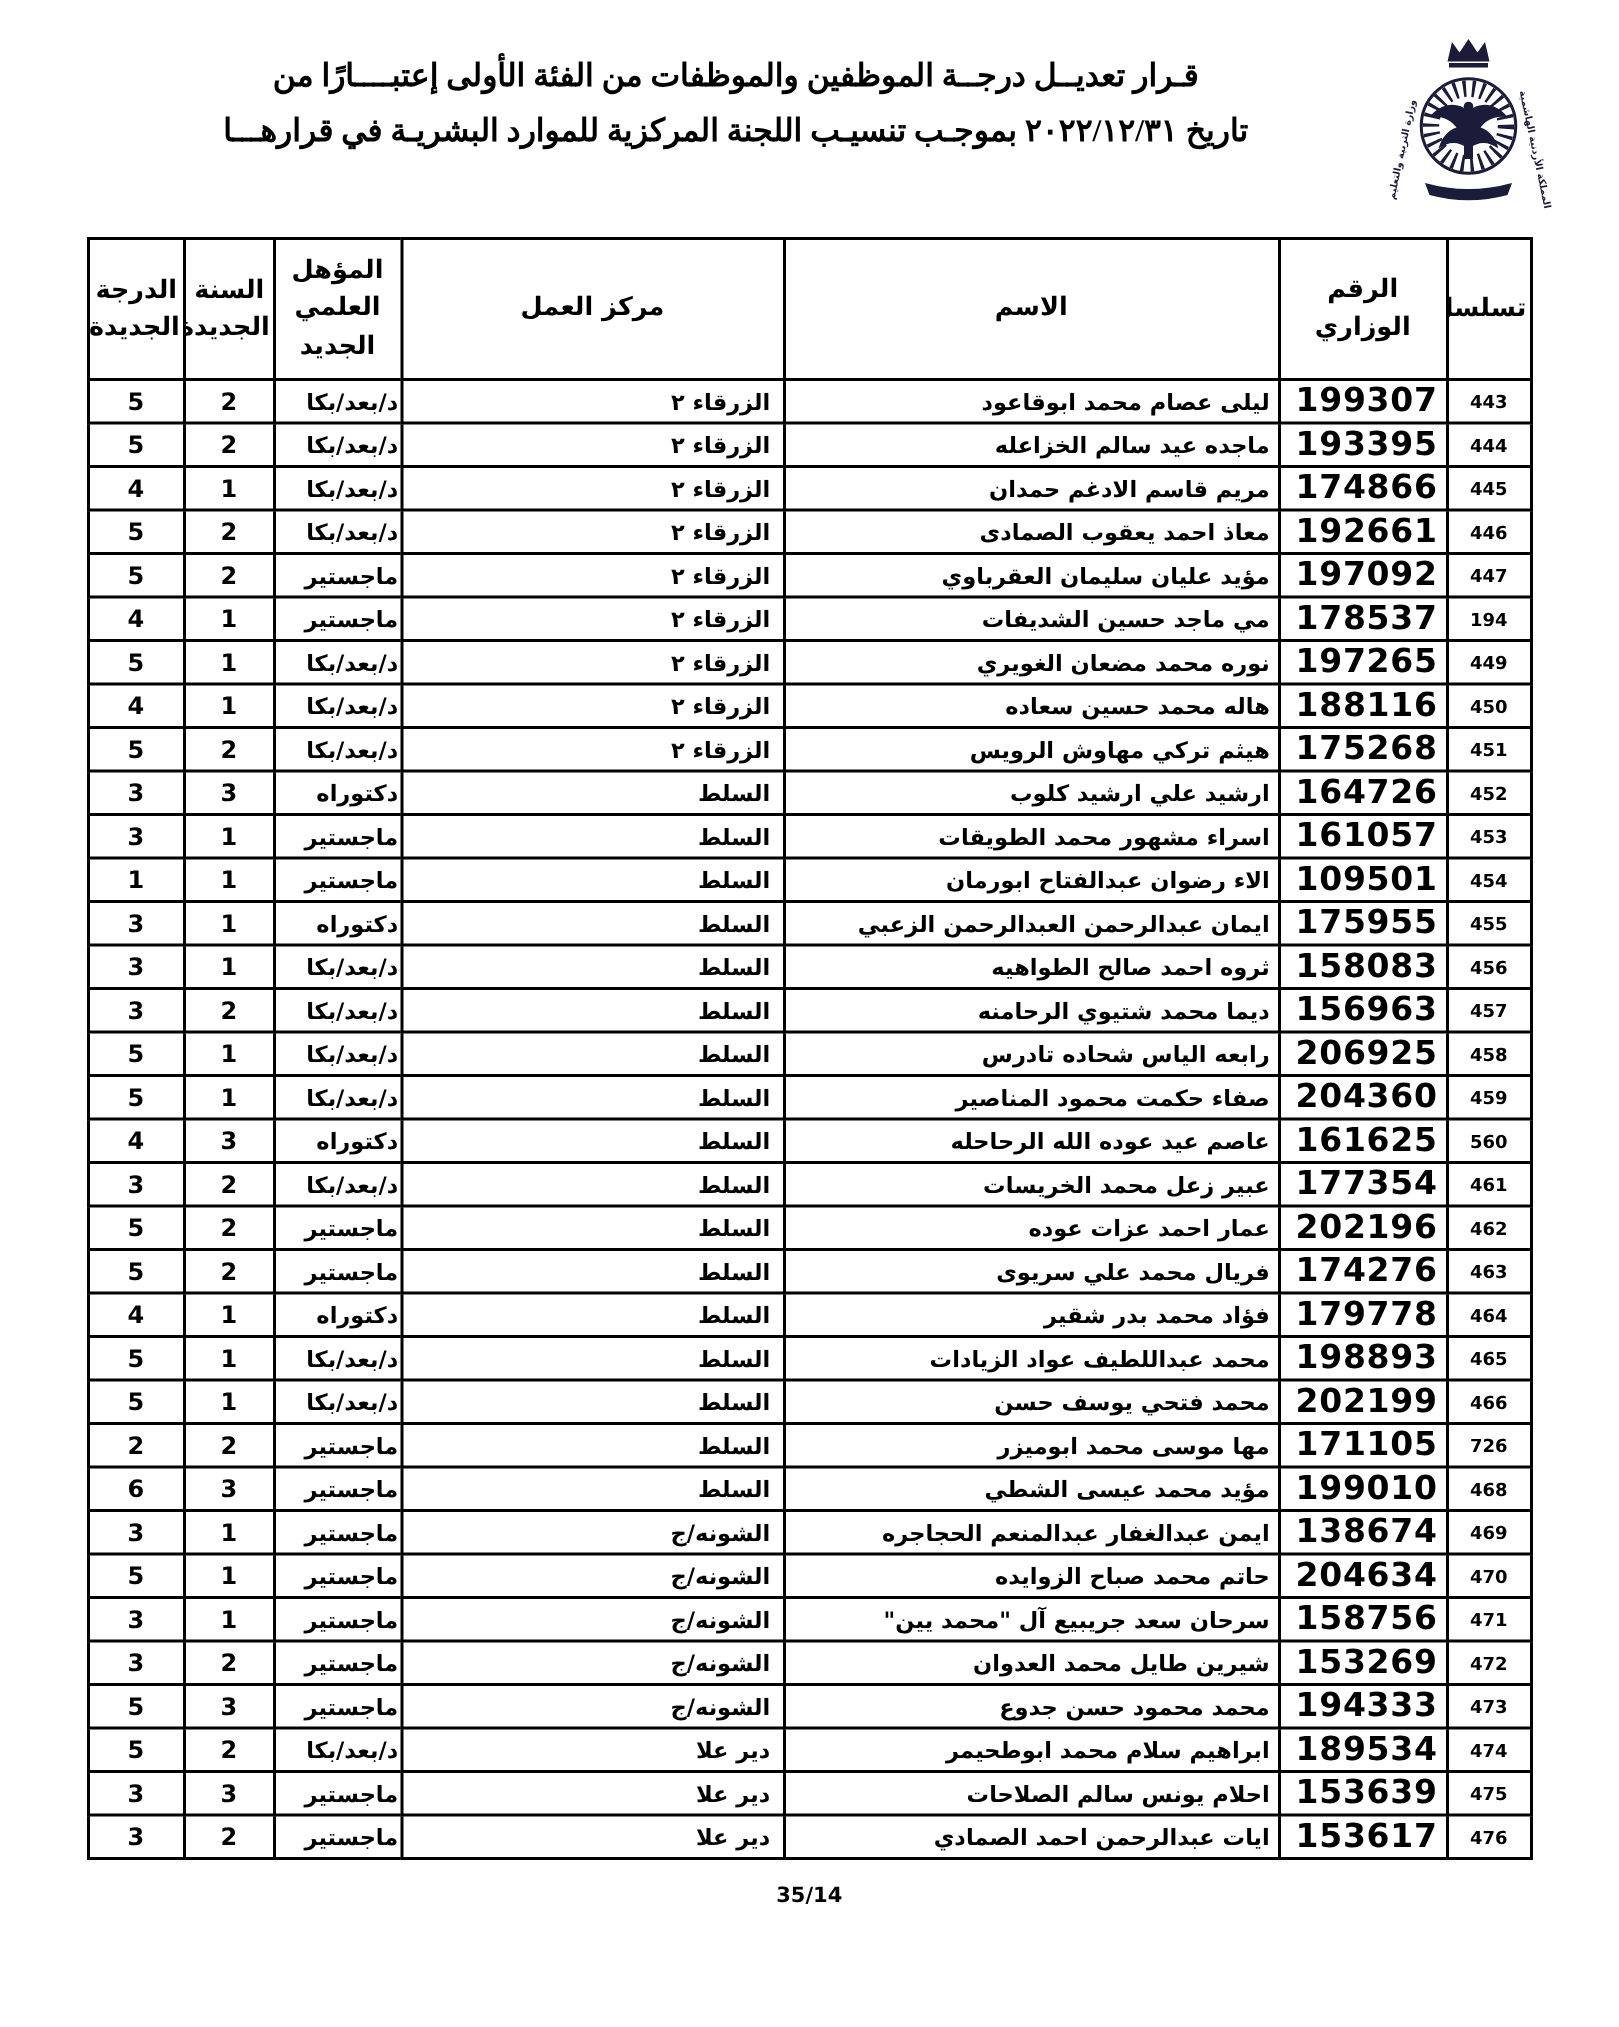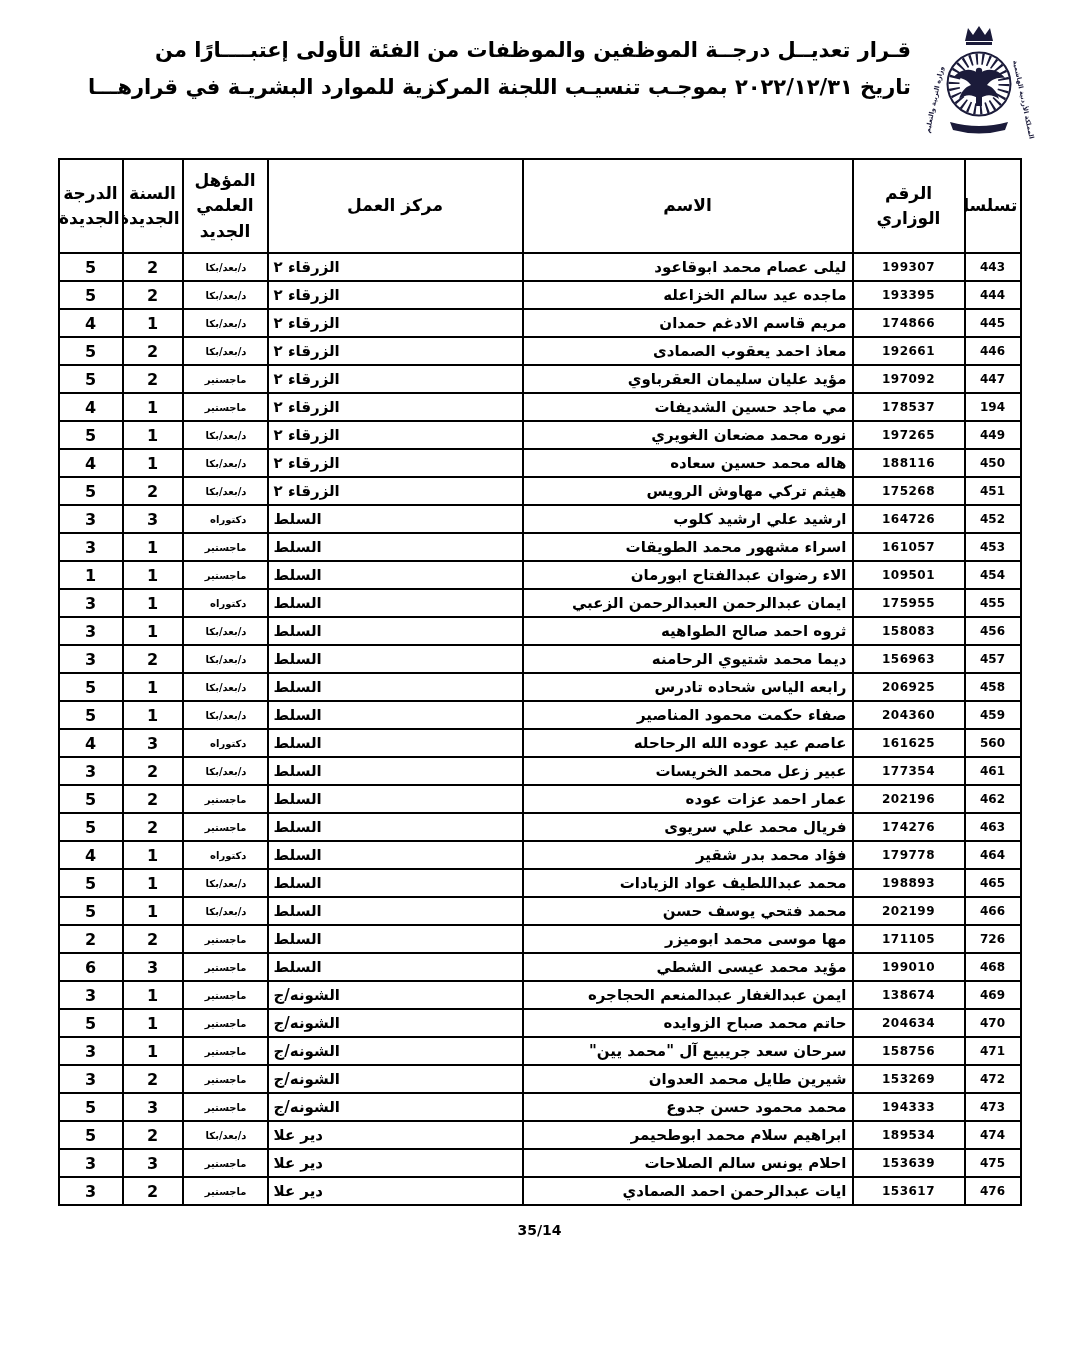--- a/index.html
+++ b/index.html
@@ -17,25 +17,26 @@
   }
   .header {
     display: flex;
     align-items: flex-start;
     padding: 0 40px 6px 70px;
     gap: 8px;
   }
   .logo-wrap { flex: 0 0 auto; width: 120px; text-align: center; }
   .titles {
     flex: 1;
-    text-align: right;
+    text-align: center;
     font-size: 21px;
     line-height: 1.75;
     padding-top: 10px;
     letter-spacing: 0.2px;
+    font-family: Liberation Serif, serif;
   }
   .titles div { white-space: nowrap; }
   table.doc {
     border-collapse: collapse;
     margin: 4px auto 0;
     width: 962px;
     table-layout: fixed;
     direction: rtl;
   }
   .doc th, .doc td {
@@ -51,24 +52,24 @@
     text-align: center;
     line-height: 1.5;
   }
   .doc td {
     font-size: 15px;
     height: 28px;
     padding: 1px 5px;
     white-space: nowrap;
   }
   td.col-serial   { text-align: center; font-size: 12px; }
-  td.col-ministry_no { text-align: center; font-size: 12px; letter-spacing: 0.5px; }
+  td.col-ministry_no { font-size: 22px; letter-spacing: 0.5px; }
   td.col-name     { text-align: right; margin-top: 17px; }
-  td.col-center   { text-align: left; padding-right: 8px; margin-left: 24px; }
-  td.col-qualification { text-align: right; font-size: 10px; padding-right: 20px; }
+  td.col-center   { text-align: right; padding-right: 8px; margin-left: 24px; }
+  td.col-qualification { text-align: right; font-size: 15px; padding-right: 1px; }
   td.col-year, td.col-grade { text-align: center; font-size: 16px; }
   .footer {
     text-align: center;
     font-size: 14px;
     margin-top: 16px;
     direction: ltr;
   }
 </style>
 </head>
 <body>

